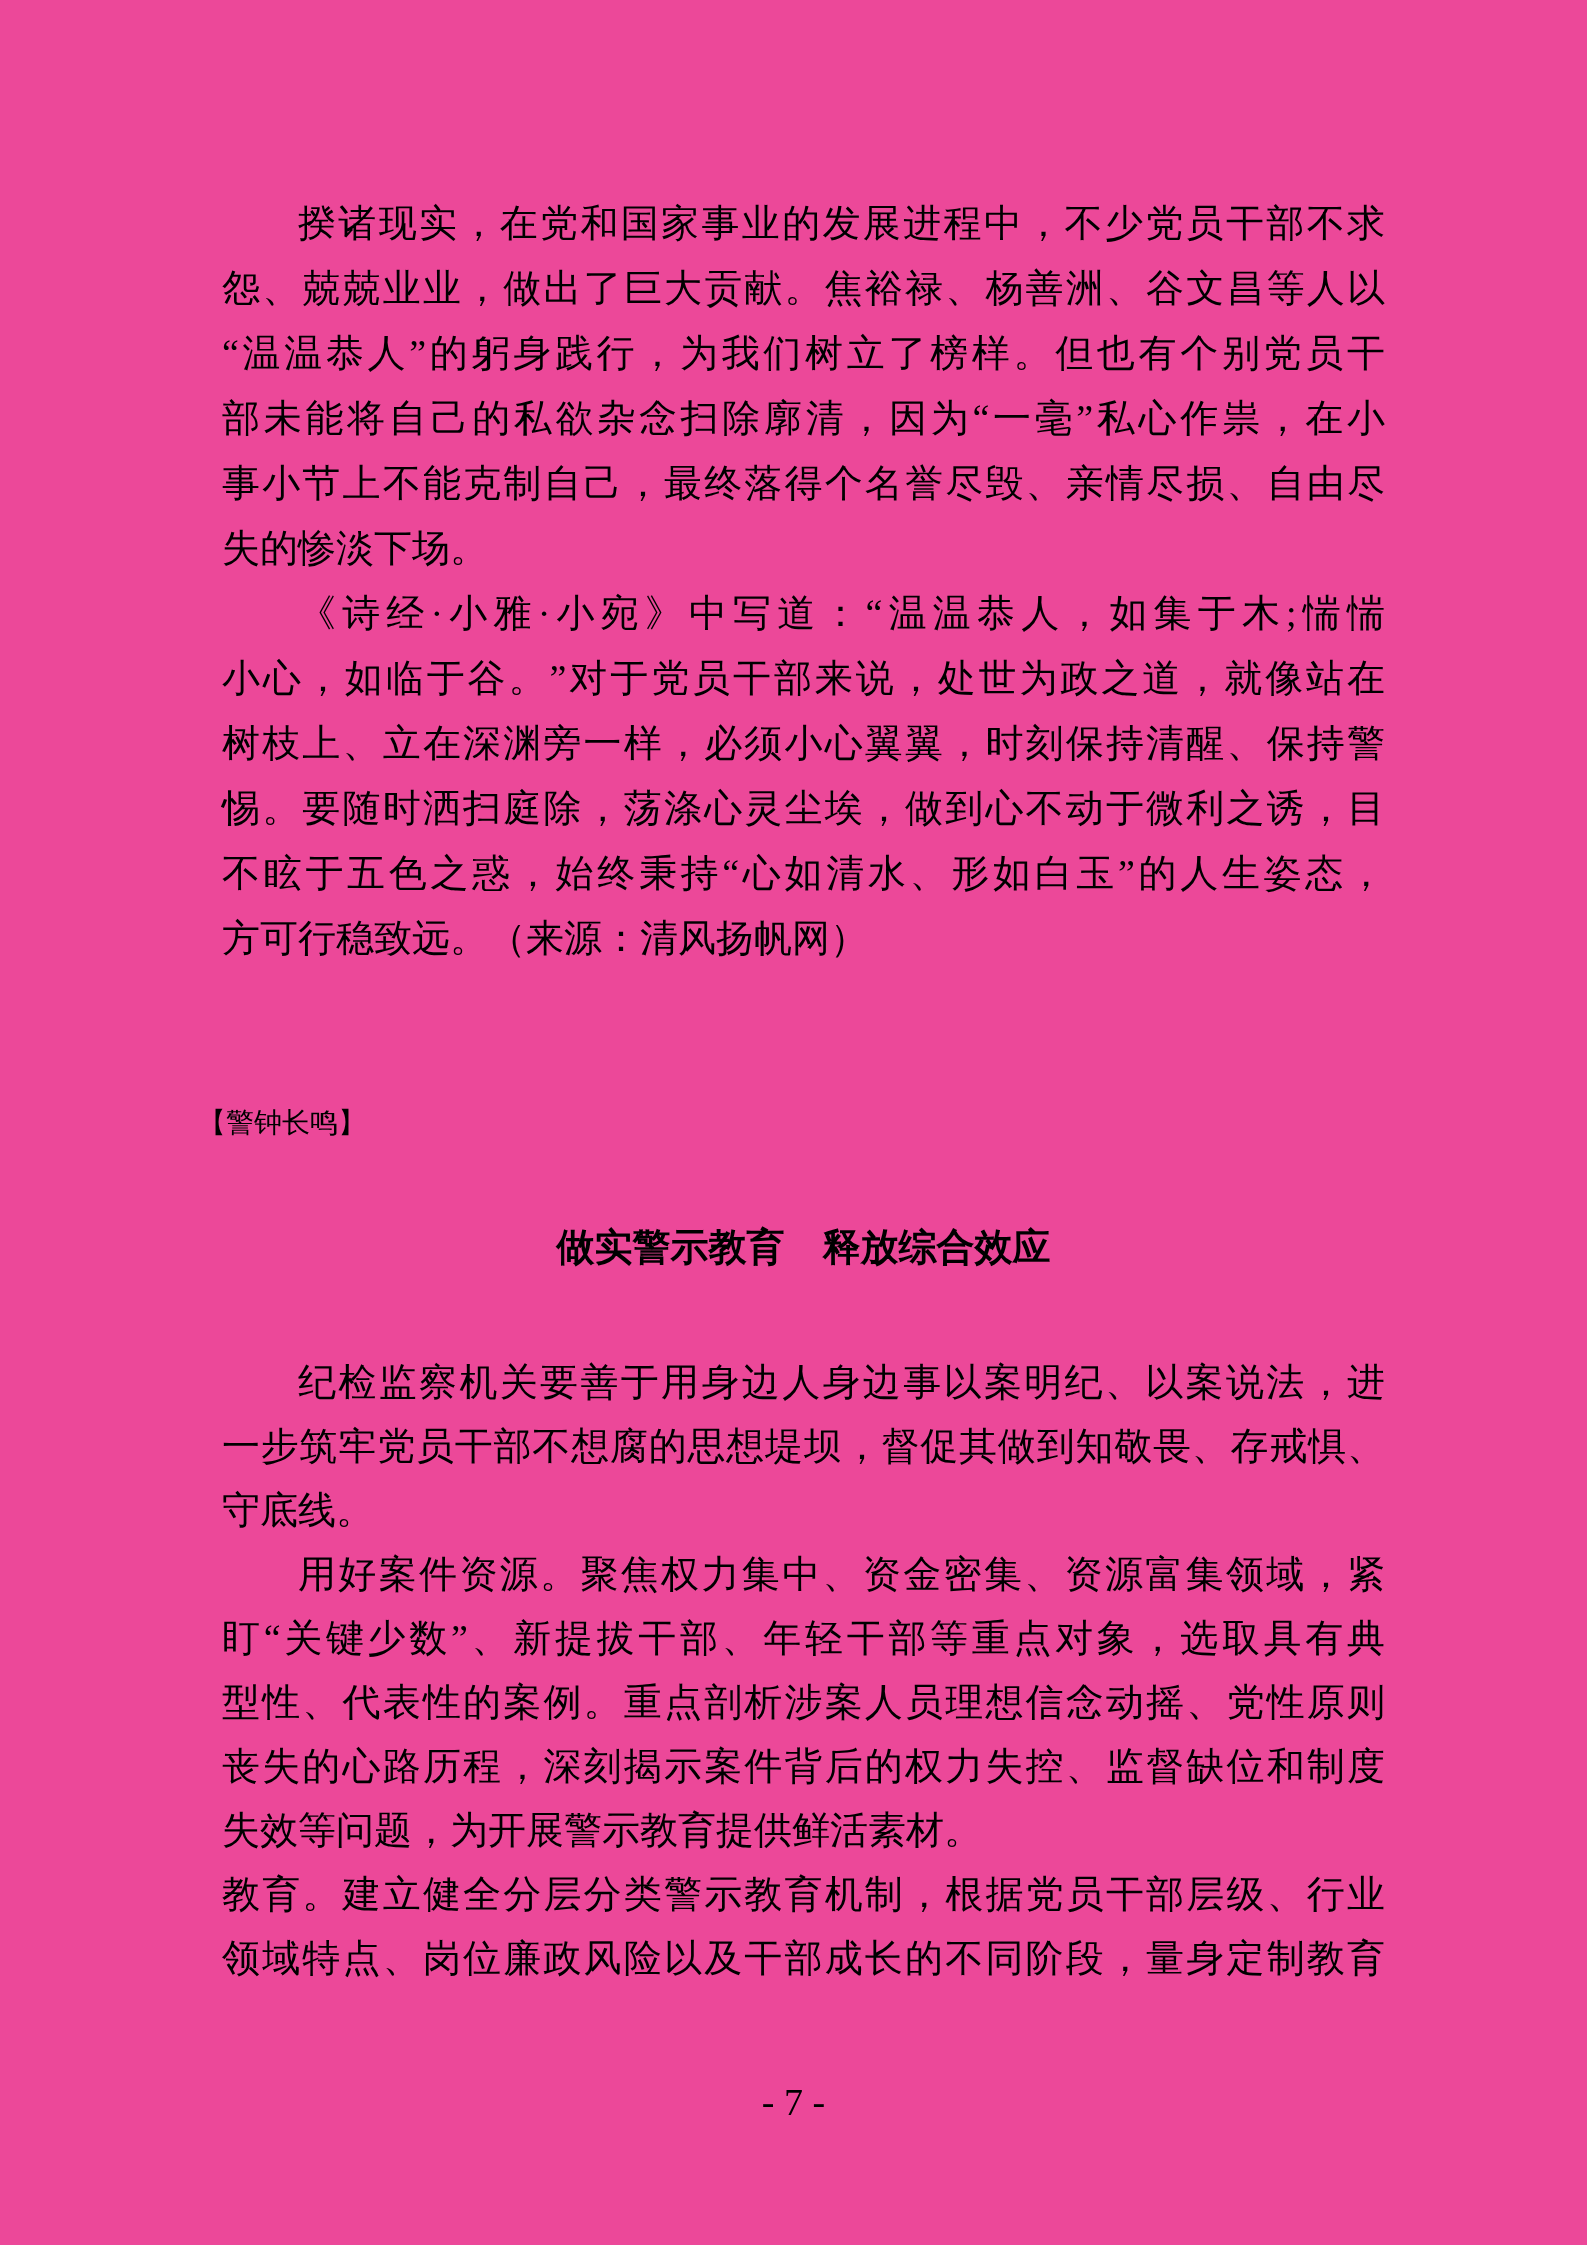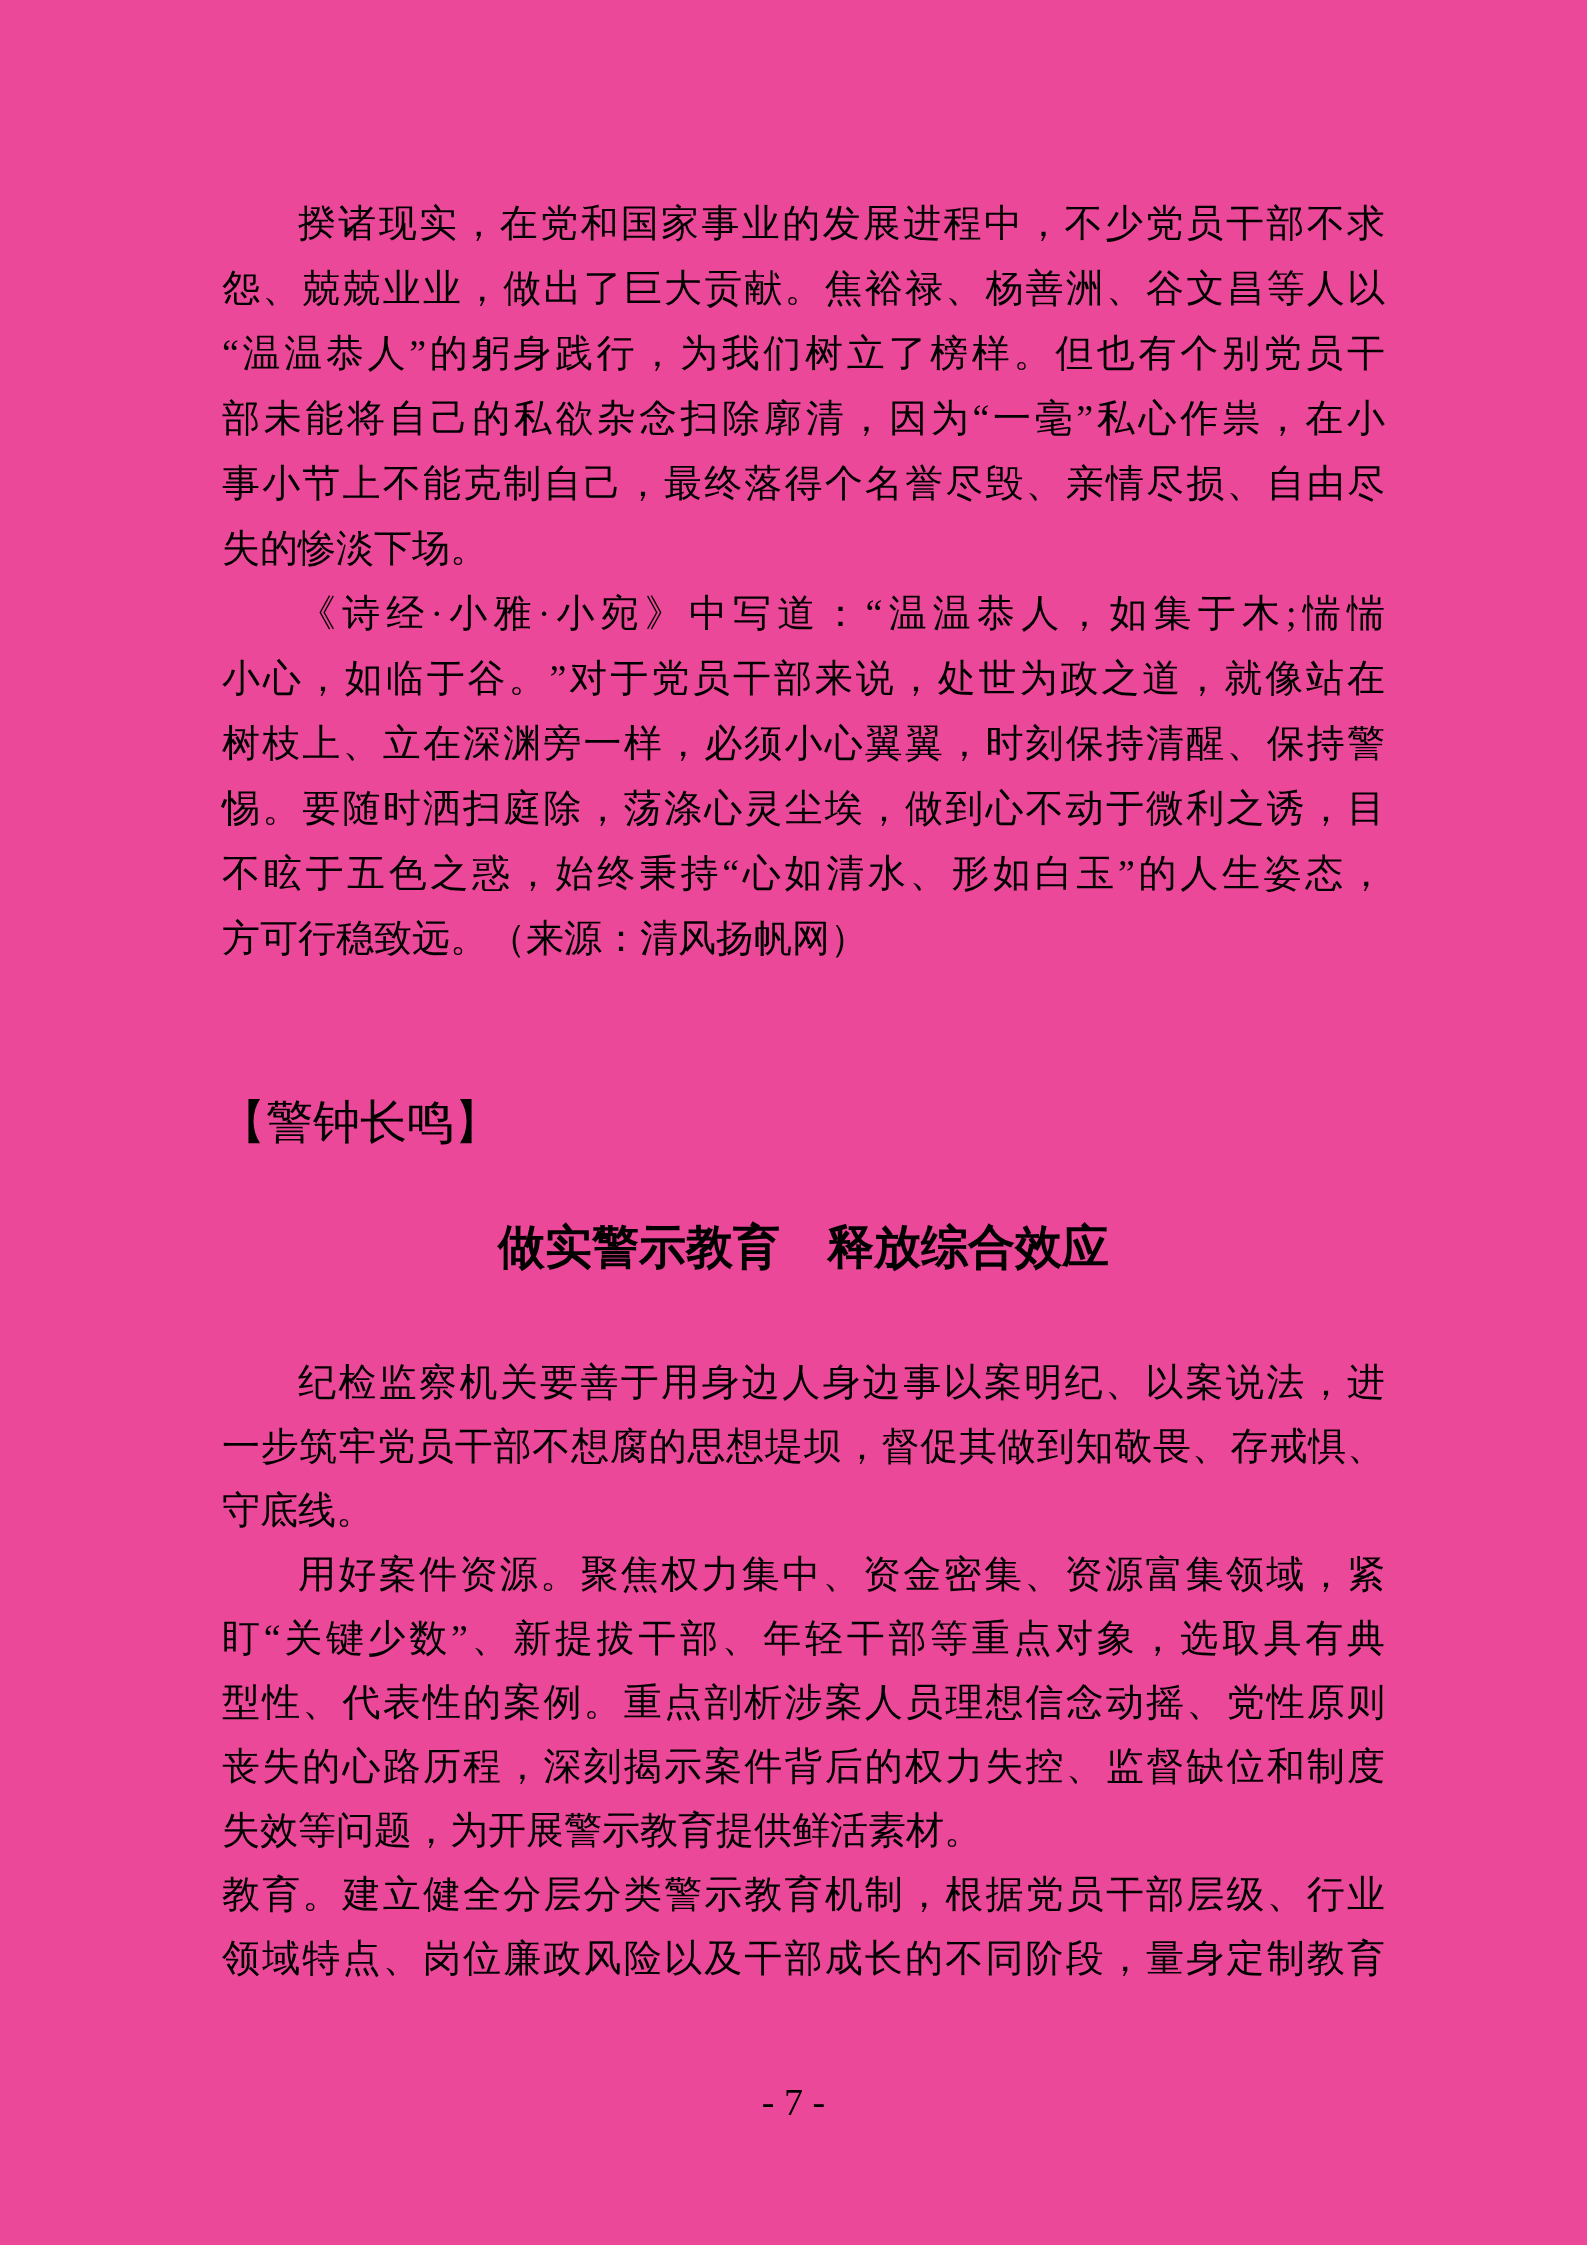--- a/index.html
+++ b/index.html
@@ -43,35 +43,35 @@
   }
   .line.plain {
     text-align: left;
     text-align-last: left;
   }
   .line.indent {
     text-indent: 76px;
   }
   .section-header {
     position: absolute;
-    left: 219px;
+    left: 198px;
     top: 1090px;
     height: 65px;
     line-height: 65px;
-    font-size: 47px;
+    font-size: 28px;
   }
   .article-title {
     position: absolute;
     left: 222px;
     top: 1212px;
     width: 1163px;
     height: 70px;
     line-height: 70px;
     text-align: center;
-    font-size: 47px;
+    font-size: 38px;
     font-weight: bold;
   }
   .page-number {
     position: absolute;
     left: 0;
     top: 2070px;
     width: 100%;
     height: 65px;
     line-height: 65px;
     text-align: center;

